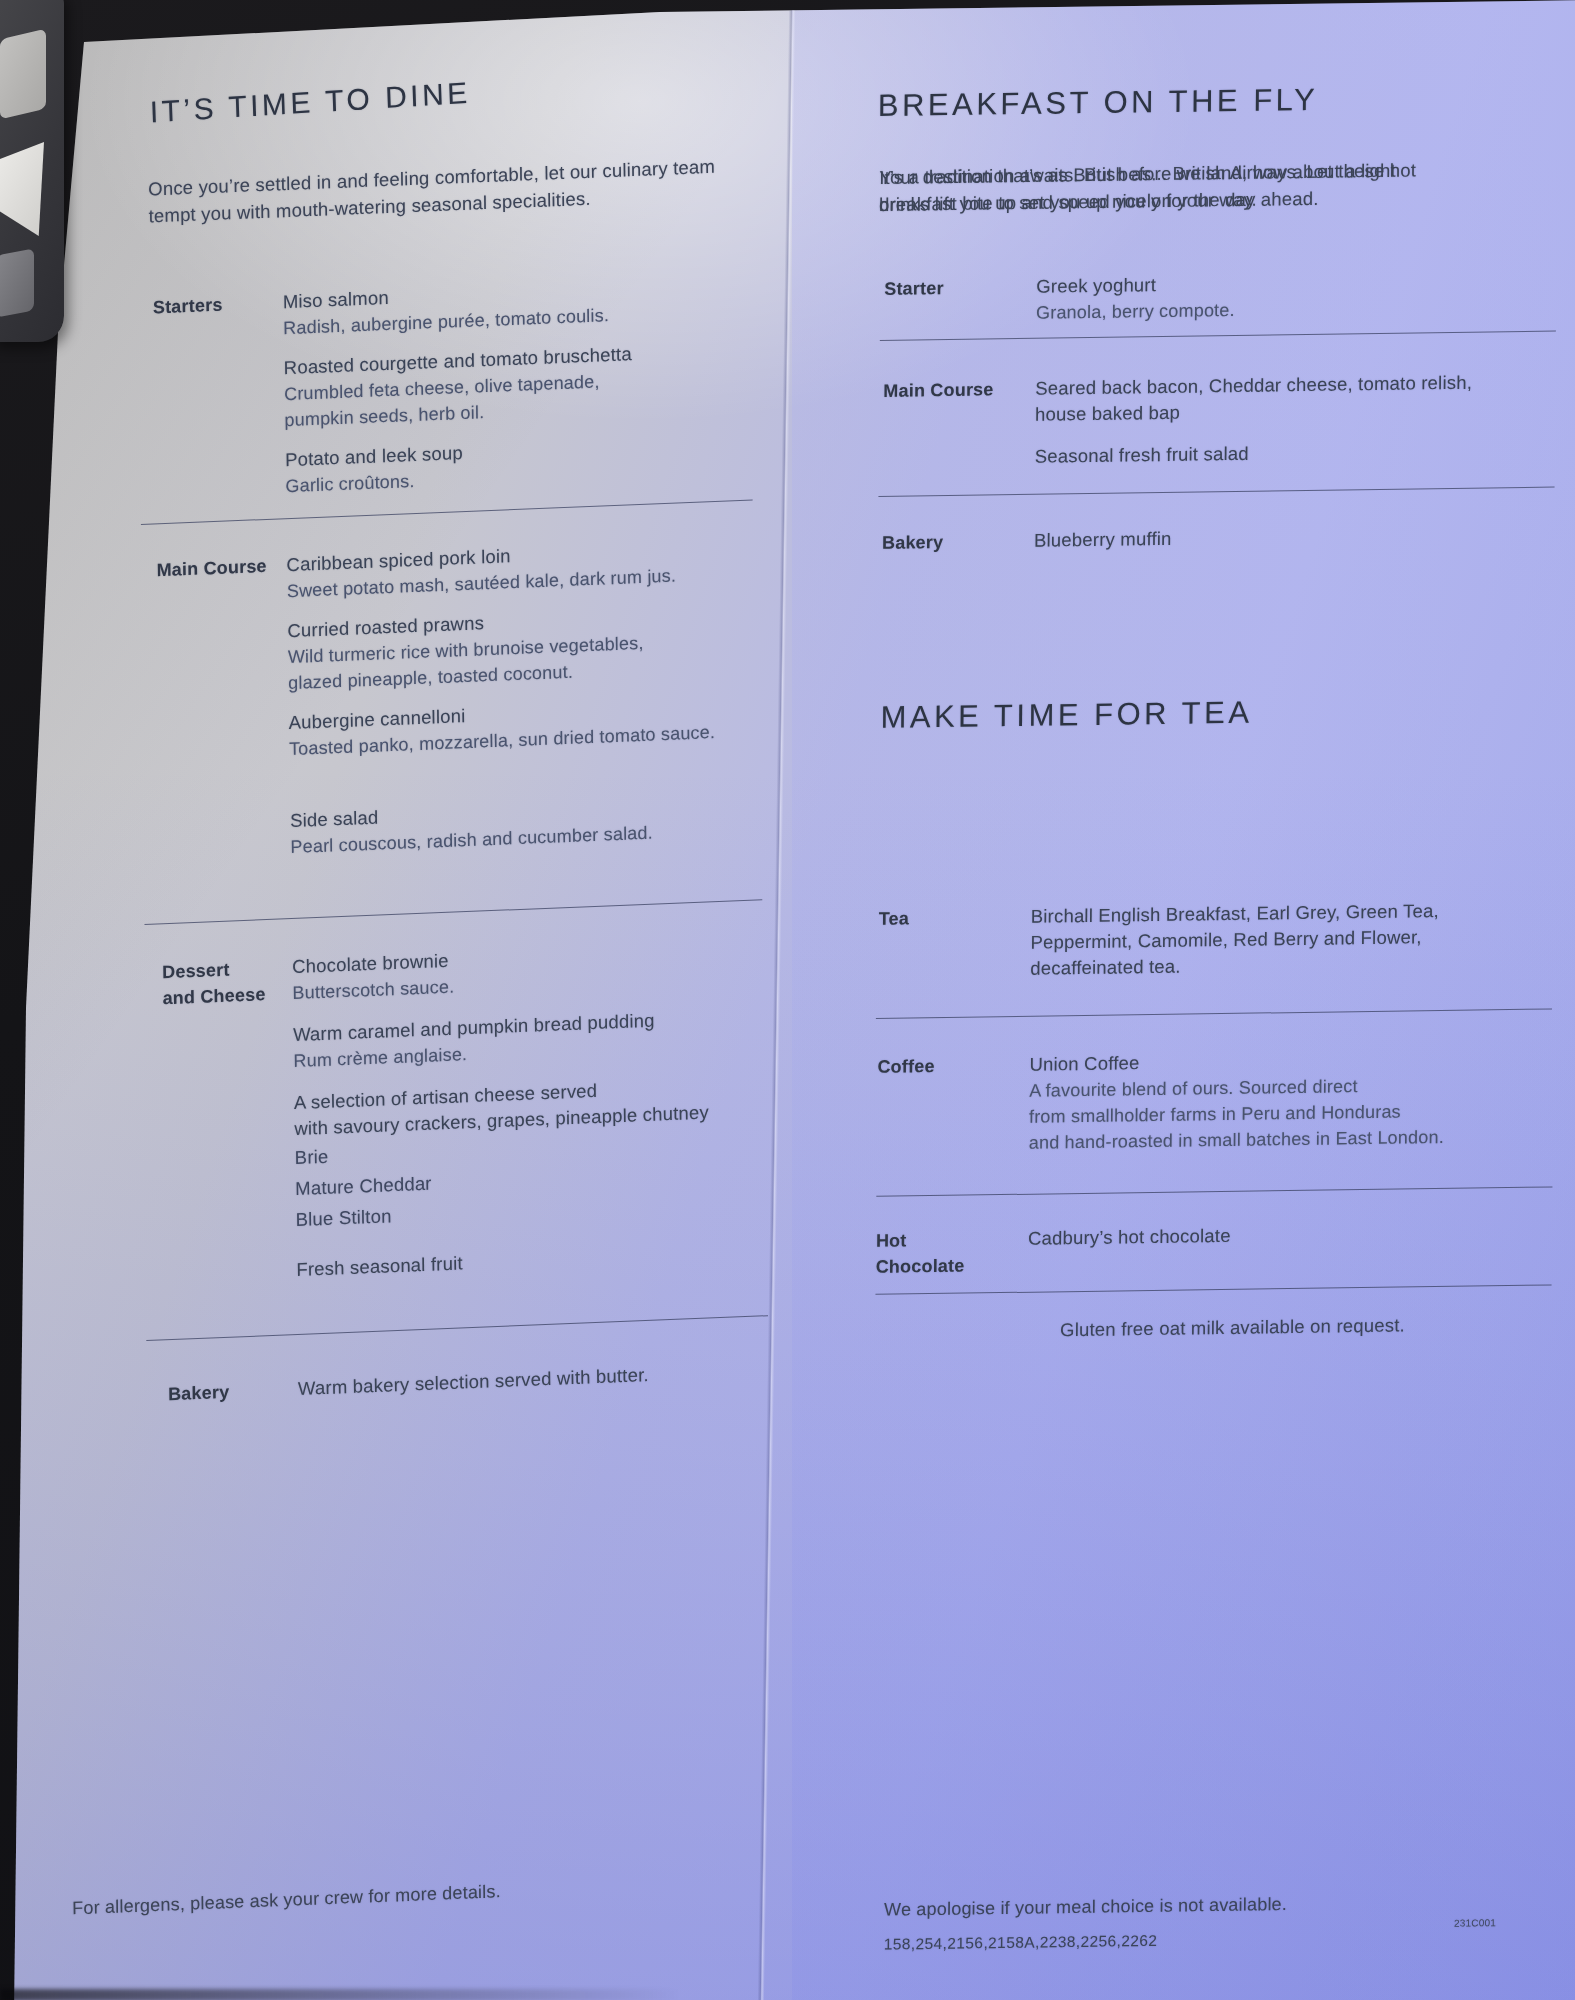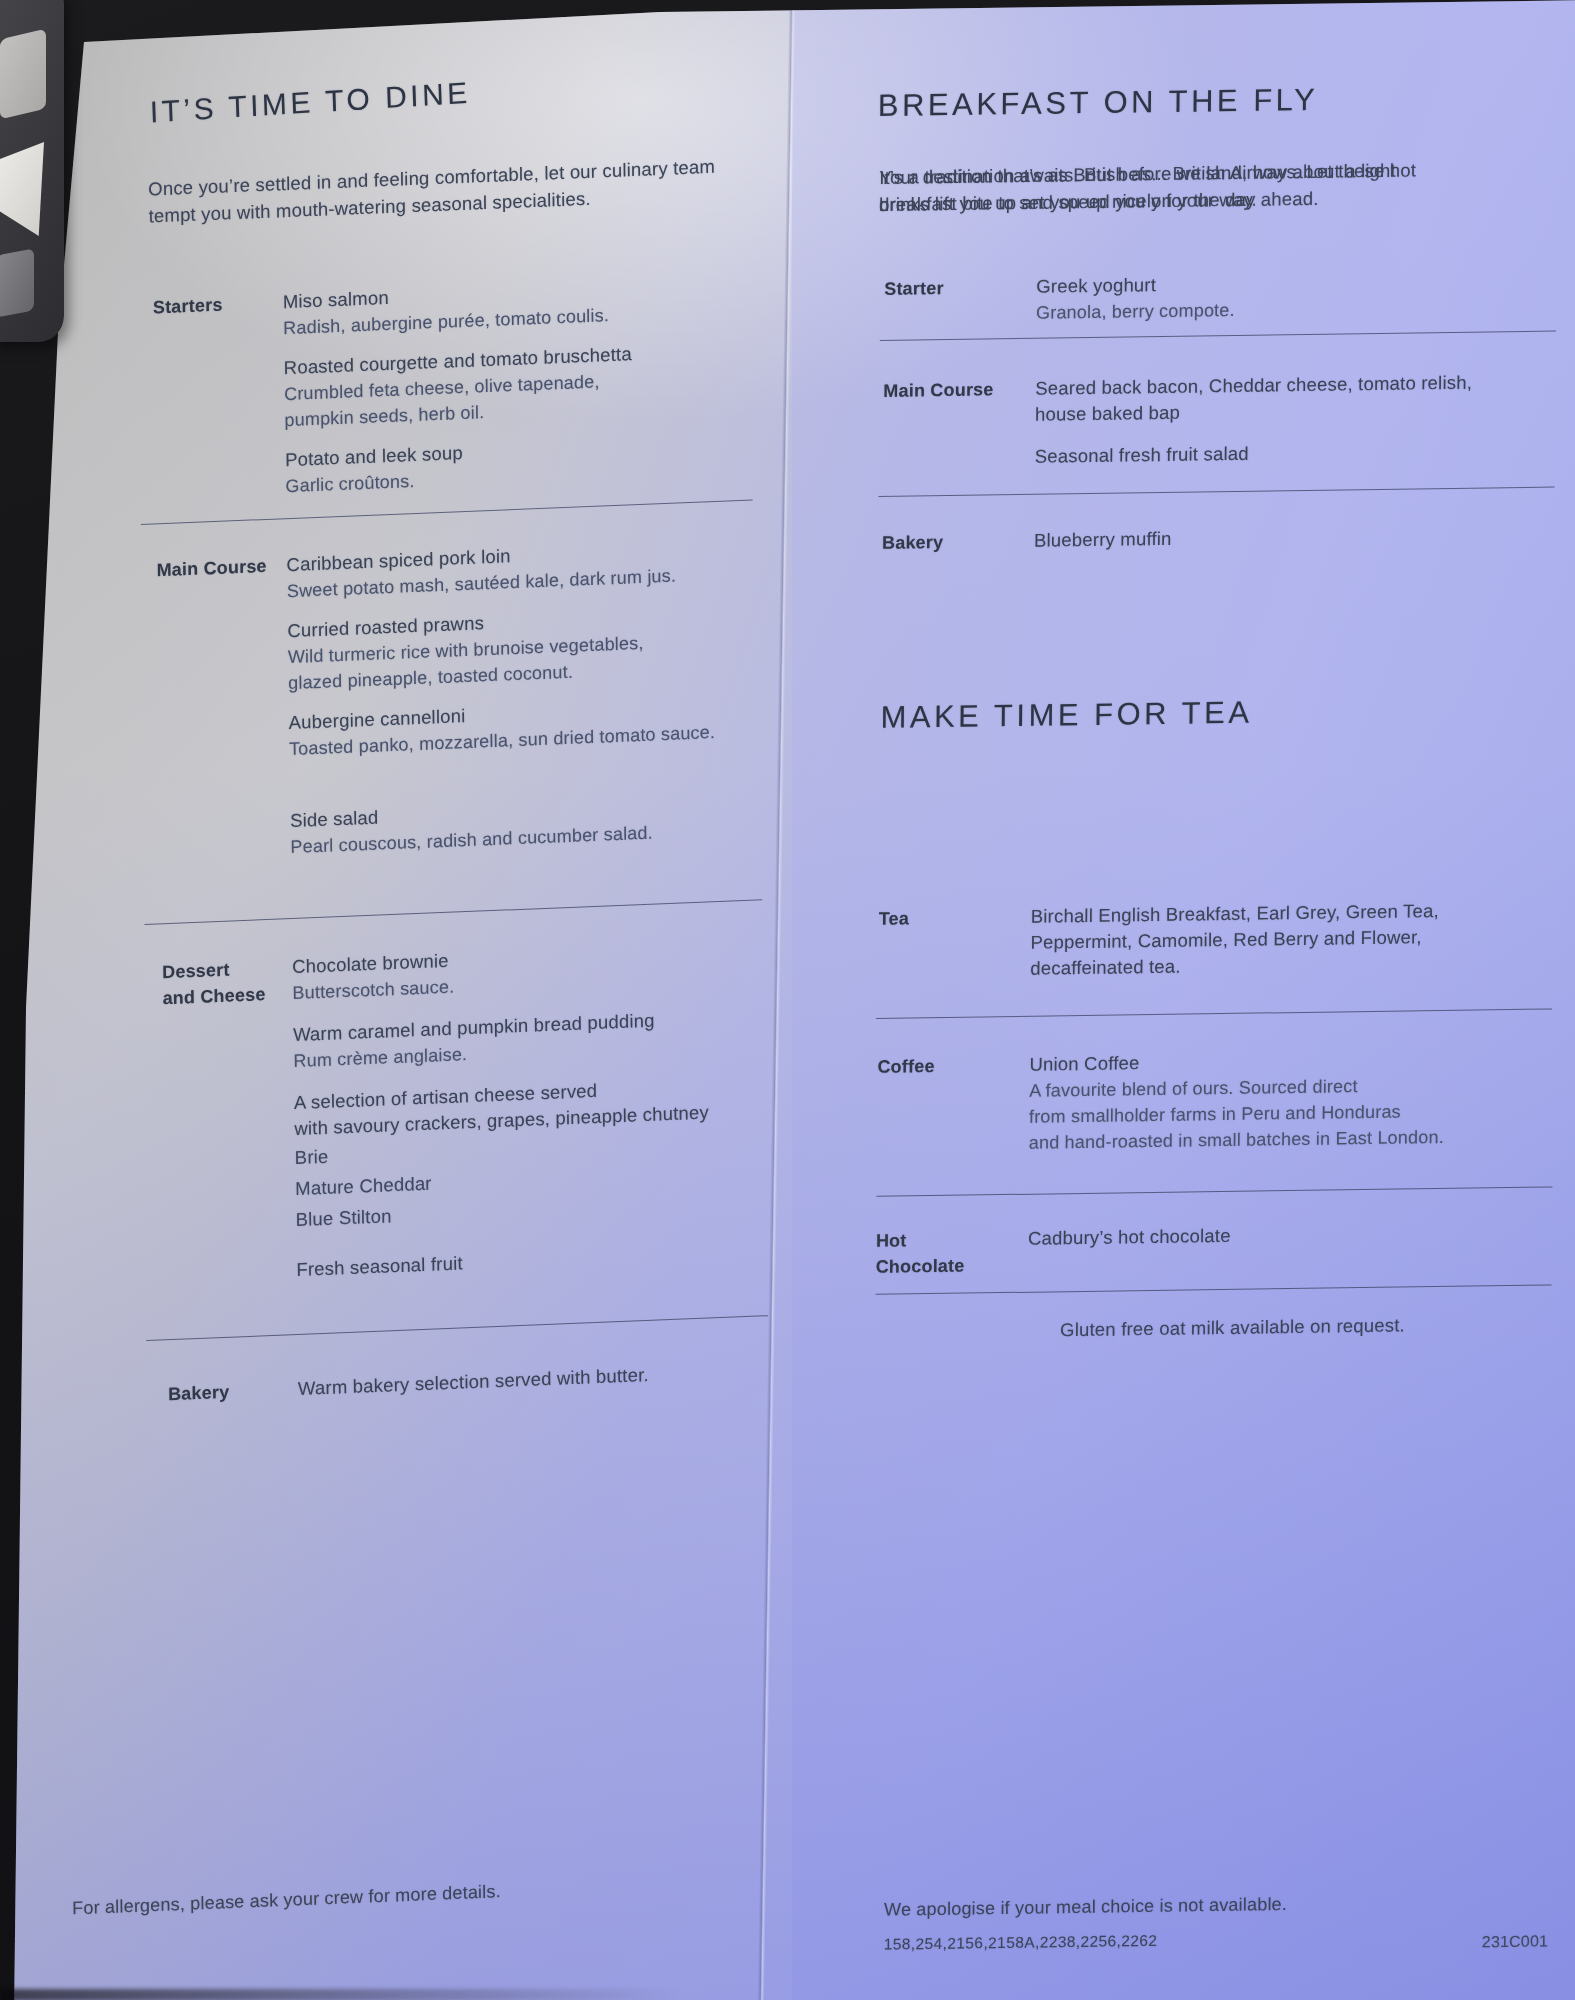--- a/index.html
+++ b/index.html
@@ -91,21 +91,21 @@
   .intro-tea{top:706px;left:8px;width:580px;}
   .sec-tea{top:818px;}
   .rule-r3{top:930px;left:6px;width:676px;}
   .sec-coffee{top:966px;}
   .rule-r4{top:1108px;left:8px;width:676px;}
   .sec-hotchoc{top:1140px;}
   .rule-r5{top:1206px;left:8px;width:676px;}
   .gluten-note{position:absolute;top:1234px;left:193px;font-size:18.5px;color:#3b445a;}
   .footer-r-apology{position:absolute;top:1812px;left:22px;font-size:18px;color:#3b445a;}
   .footer-r-codes{position:absolute;top:1848px;left:22px;font-size:15.5px;letter-spacing:0.4px;color:#3b445a;}
-  .print-code{position:absolute;top:1838px;left:620px;font-size:16px;color:#3f4860;margin-top:16px;}
+  .print-code{position:absolute;top:1838px;left:592px;font-size:10px;color:#3f4860;}
 </style>
 </head>
 <body>
 
 <div class="stage">
 
   <div class="paper">
     <div class="right-tint"></div>
     <div class="fold"></div>
 

